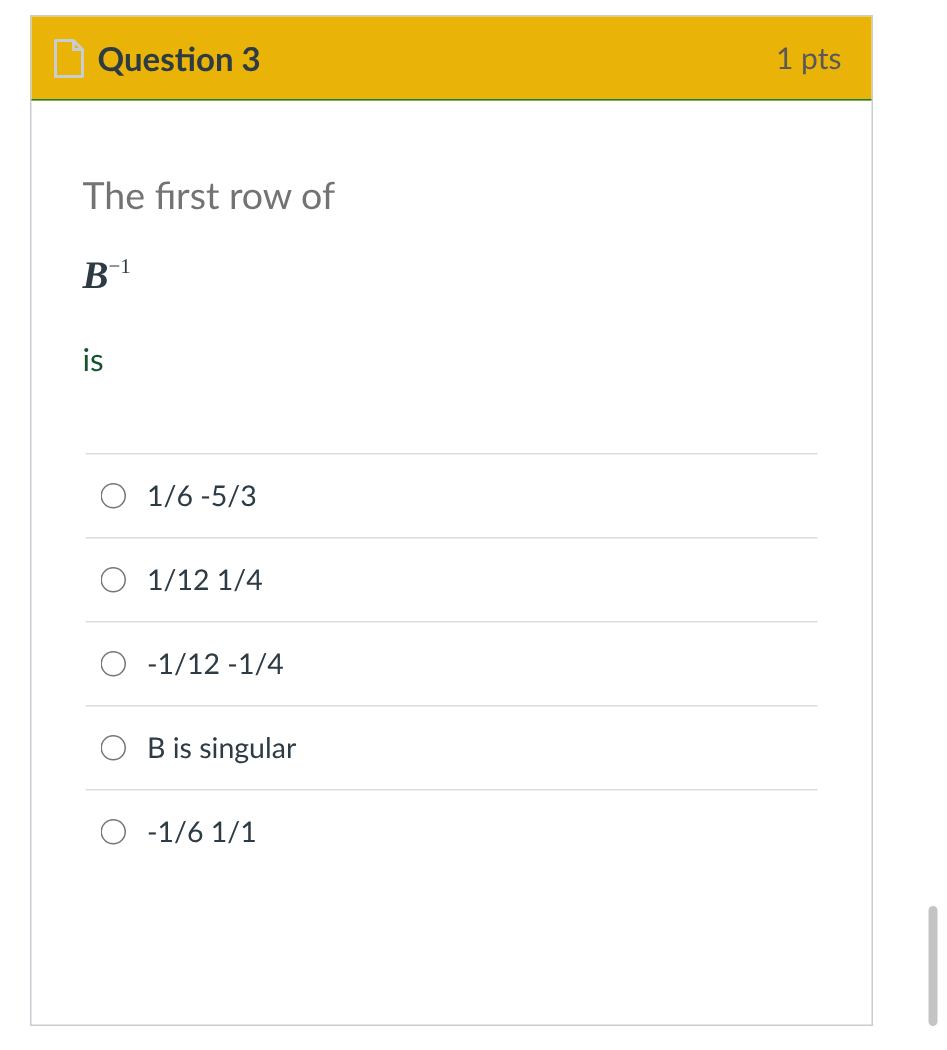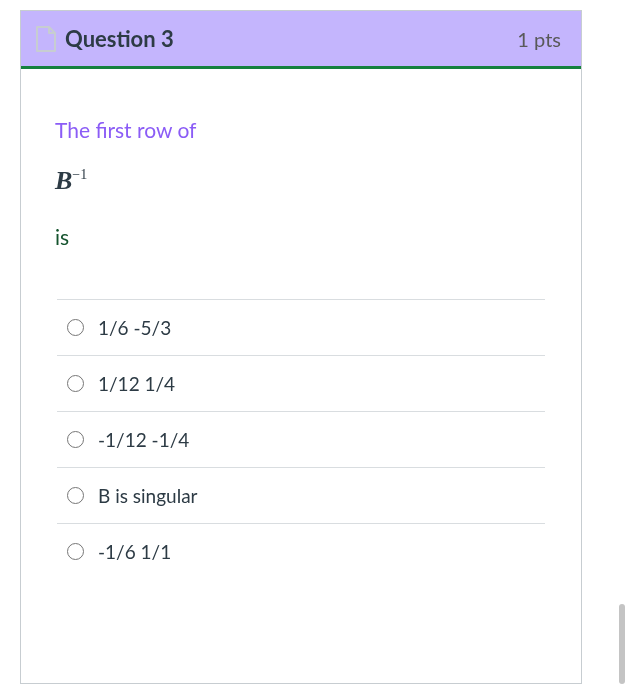--- a/index.html
+++ b/index.html
@@ -18,22 +18,22 @@
   .card {
     position: absolute;
     left: 20px;
     top: 10px;
     width: 562px;
     height: 674px;
     border: 1px solid #c7cdd1;
     background: #ffffff;
   }
   .card-header {
-    background: #c4b5fd;
-    border-bottom: 3px solid #15803d;
+    background: #eab308;
+    border-bottom: 1px solid #15803d;
     display: flex;
     align-items: center;
     justify-content: space-between;
     padding: 14px 20px 14px 14px;
   }
   .header-left {
     display: flex;
     align-items: center;
     gap: 8px;
   }
@@ -51,22 +51,22 @@
   }
   .points {
     font-size: 20px;
     font-weight: 400;
     color: #595959;
   }
   .card-body {
     padding: 48px 34px 10px 34px;
   }
   .prompt-line {
-    font-size: 21px;
-    color: #8b5cf6;
+    font-size: 25px;
+    color: #737373;
     margin-bottom: 24px;
   }
   .math-line {
     font-size: 22px;
     margin-bottom: 28px;
   }
   .math-line .base {
     font-family: "Times New Roman", Times, serif;
     font-style: italic;
     font-weight: bold;

